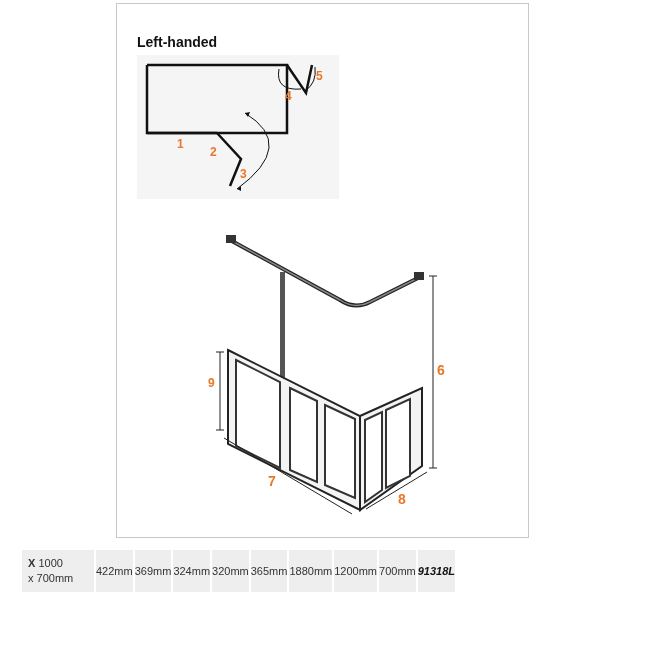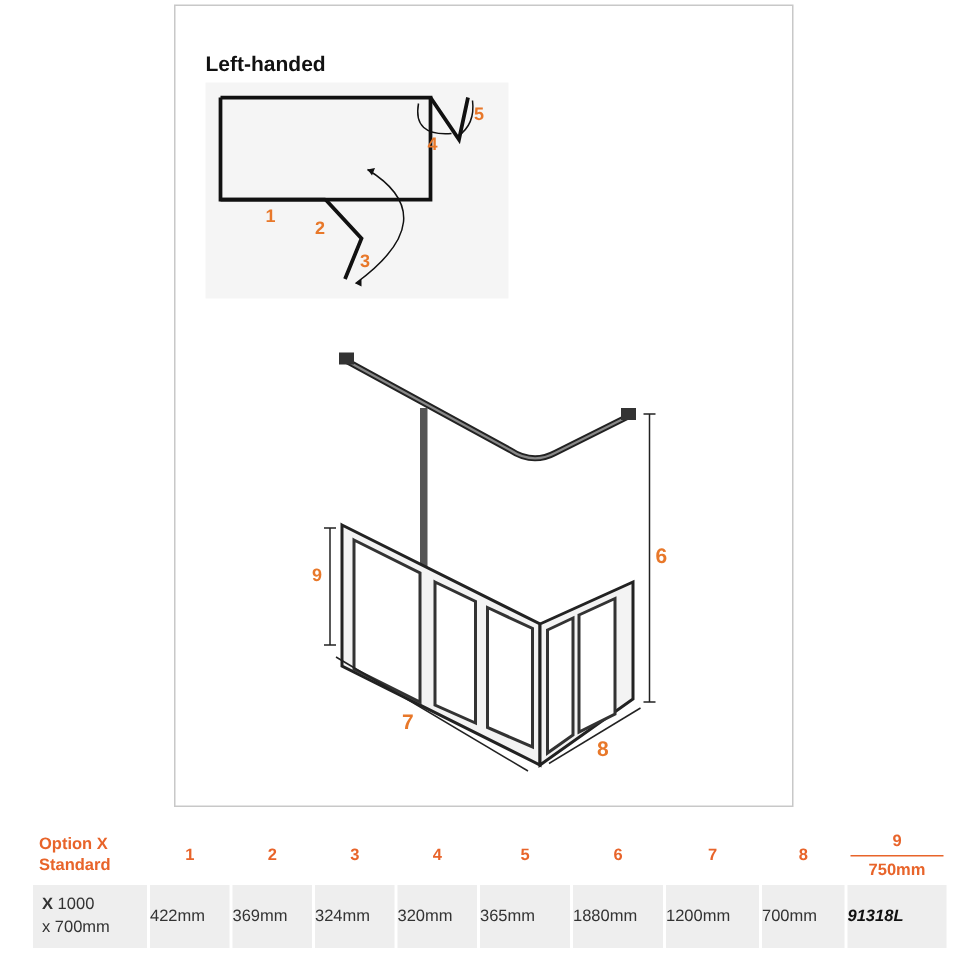--- a/index.html
+++ b/index.html
@@ -77,40 +77,20 @@
     <line x1="166" y1="289" x2="227" y2="252" stroke="#222" stroke-width="1"></line>
     <text x="8" y="167" font-size="12">9</text>
     <text x="237" y="155" font-size="14">6</text>
     <text x="68" y="266" font-size="14">7</text>
     <text x="198" y="284" font-size="14">8</text>
   </svg>
 </div>
 
 <table class="spec">
   <tbody>
-      <tr class="hdr">
-    <td class="opt" style="width:72px">
-      <span>Option X</span><br>
-      <span>Standard</span>
-    </td>
-    <td style="width:53px">1</td>
-    <td style="width:53px">2</td>
-    <td style="width:53px">3</td>
-    <td style="width:53px">4</td>
-    <td style="width:60px">5</td>
-    <td style="width:60px">6</td>
-    <td style="width:62px">7</td>
-    <td style="width:55px">8</td>
-    <td style="width:66px">
-      <div class="nine">
-        <div class="top">9</div>
-        <div class="bot">750mm</div>
-      </div>
-    </td>
-  </tr>
   <tr class="row">
     <td class="size">
       <b>X</b>
       <span>1000</span><br>
       <span>x 700mm</span>
     </td>
     <td>422mm</td>
     <td>369mm</td>
     <td>324mm</td>
     <td>320mm</td>

